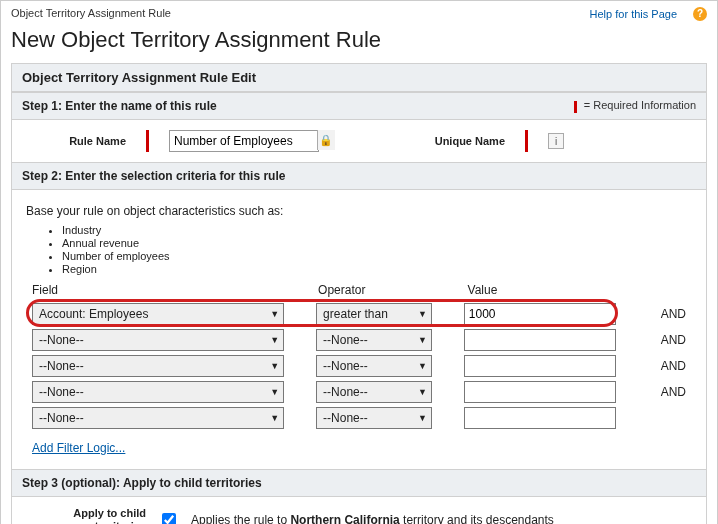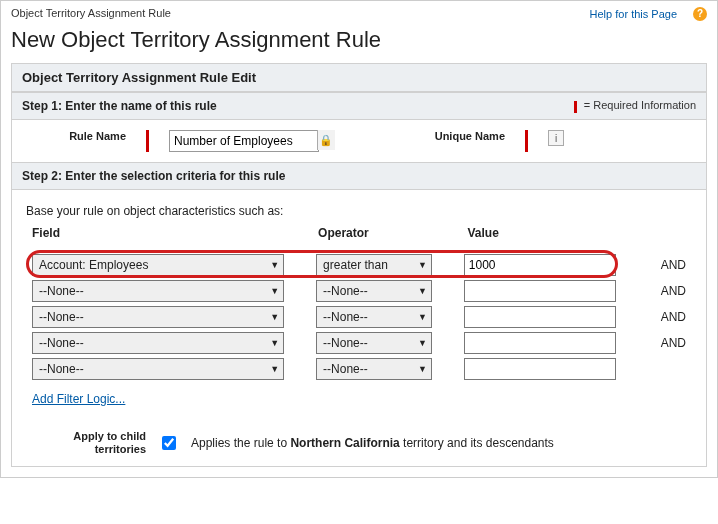--- a/index.html
+++ b/index.html
@@ -91,20 +91,21 @@
   .step-body {
     padding: 10px 14px;
   }
   .form-row {
     display: flex;
     align-items: center;
     gap: 30px;
   }
   .form-pair {
     display:flex;
+    align-items:center;
     gap:20px;
   }
   .field-label {
     font-size: 11px;
     font-weight: bold;
     text-align: right;
     min-width: 100px;
   }
   .req-bar {
     display:inline-block;
@@ -138,23 +139,23 @@
     background:#f2f2f2;
   }
   .intro-text { margin: 4px 0 6px 0; }
   ul.char-list { margin:2px 0 6px 36px; padding:0; }
   ul.char-list li { font-size:11px; margin:1px 0; }
   .criteria-wrap { margin-top:8px; }
   .criteria-headers {
     display:flex;
     gap:34px;
     padding-left:6px;
-    font-weight:bold;
+    font-weight:normal;
     font-size:12px;
-    margin-bottom:12px;
+    margin-bottom:4px;
   }
   .col-field { width:262px; }
   .col-op    { width:120px; }
   .col-val   { width:158px; }
   .col-join  { width:40px; font-weight:normal; font-size:12px; color:#222;text-align:right;}
   .criteria-row {
     display:flex;
     gap:32px;
     align-items:center;
     padding:2px 6px;
@@ -250,20 +251,26 @@
           <span class="info-btn">i</span>
         </div>
       </div>
     </div>
 
     <div class="step-head">
       <span>Step 2: Enter the selection criteria for this rule</span>
     </div>
     <div class="step-body">
       <div class="intro-text">Base your rule on object characteristics such as:</div>
+      <ul class="char-list">
+        <li>Industry</li>
+        <li>Annual revenue</li>
+        <li>Number of employees</li>
+        <li>Region</li>
+      </ul>
 
       <div class="criteria-wrap">
         <div class="criteria-headers">
           <div class="col-field">Field</div>
           <div class="col-op">Operator</div>
           <div class="col-val">Value</div>
           <div class="col-join"></div>
         </div>
 
         <div class="criteria-row">
@@ -329,20 +336,23 @@
             <span class="caret">▼</span>
           </div>
           <div class="col-val"><input class="val-input" value="" style=""></div>
           <div class="col-join"></div>
         </div>
       </div>
 
       <a class="filter-link">Add Filter Logic...</a>
     </div>
 
+    <div class="step-head">
+      <span>Step 3 (optional): Apply to child territories</span>
+    </div>
     <div class="apply-row">
       <div class="apply-label">Apply to child territories</div>
       <input type="checkbox" class="chk" checked="" style="">
       <div class="apply-text">
         <span>Applies the rule to </span><span class="bold">Northern California</span><span> territory and its descendants</span>
       </div>
     </div>
 
   </div>
 </div>

